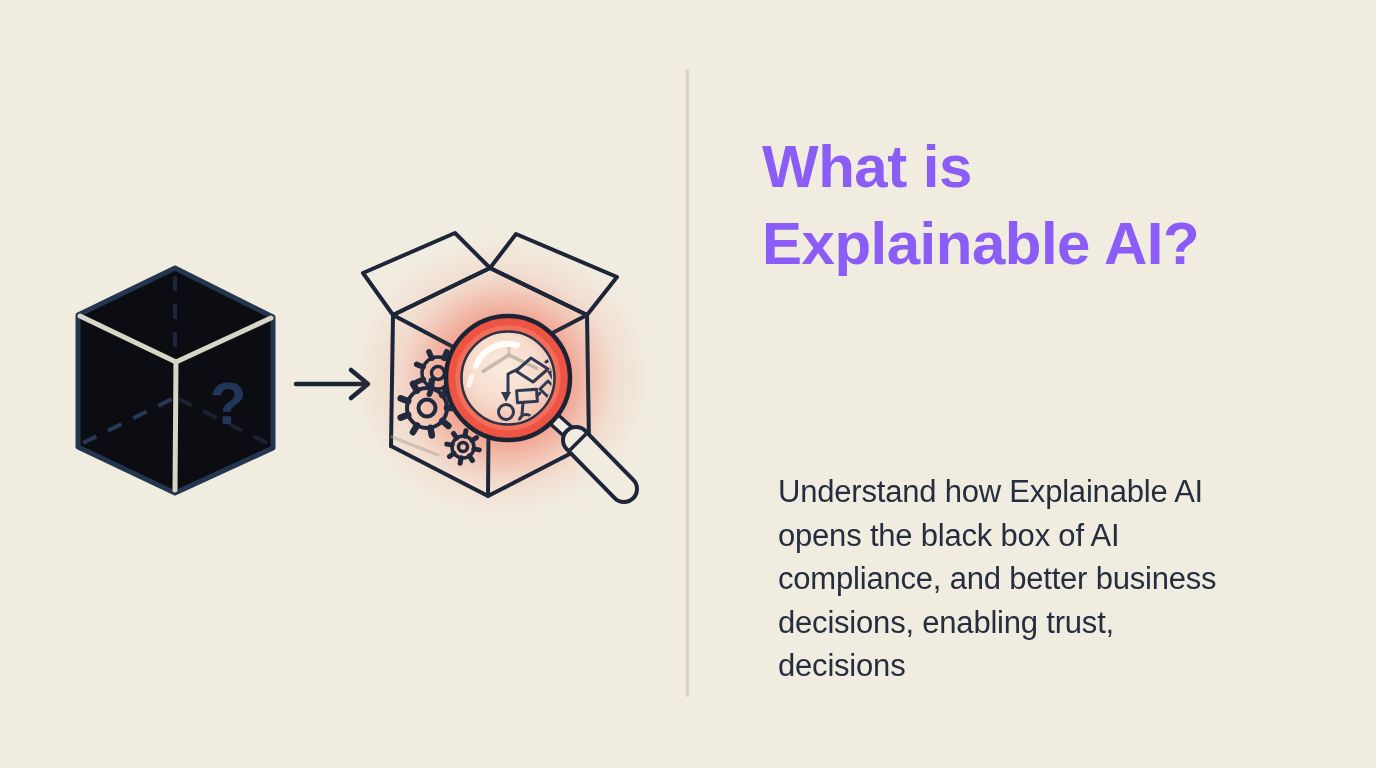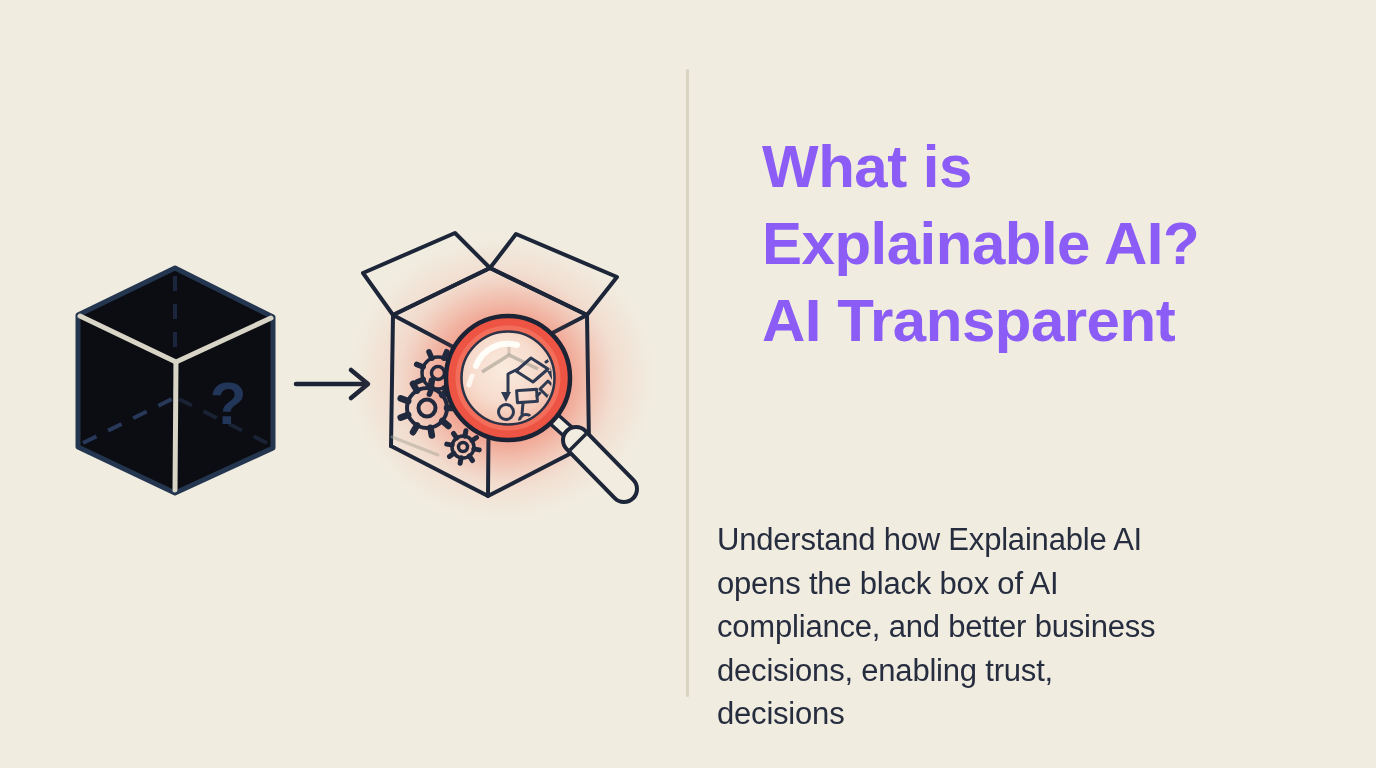--- a/index.html
+++ b/index.html
@@ -12,21 +12,21 @@
   .illustration{position:absolute;left:0;top:0;width:690px;height:768px;}
   .divider{
     position:absolute;left:686px;top:69px;width:3px;height:628px;
     background:#d9d3c1;border-radius:2px;
   }
   .headline{position:absolute;left:762px;top:128px;width:586px;}
   .headline .line{
     font-size:60px;line-height:77px;font-weight:700;letter-spacing:-0.5px;
     color:#8b5cf6;white-space:nowrap;
   }
-  .subheadline{position:absolute;left:717px;top:470px;width:560px;margin-top:48px;}
+  .subheadline{position:absolute;left:778px;top:470px;width:560px;}
   .subheadline .line{
     font-size:31px;line-height:43.5px;font-weight:400;letter-spacing:-0.2px;
     color:#262d3f;white-space:nowrap;
   }
 </style>
 </head>
 <body>
 
 <div class="stage">
 
@@ -180,21 +180,20 @@
       <circle cx="508" cy="378" r="62" fill="none" stroke="#1c2335" stroke-width="4.5"></circle>
       <circle cx="508" cy="378" r="46.5" fill="none" stroke="#2a3347" stroke-width="2.5"></circle>
     </g>
   </svg>
 
   <div class="divider"></div>
 
   <div class="headline">
     <div class="line">What is</div>
     <div class="line">Explainable AI?</div>
-    <div class="line">AI Transparent</div>
   </div>
 
   <div class="subheadline">
     <div class="line">Understand how Explainable AI</div>
     <div class="line">opens the black box of AI</div>
     <div class="line">compliance, and better business</div>
     <div class="line">decisions, enabling trust,</div>
     <div class="line">decisions</div>
   </div>
 

